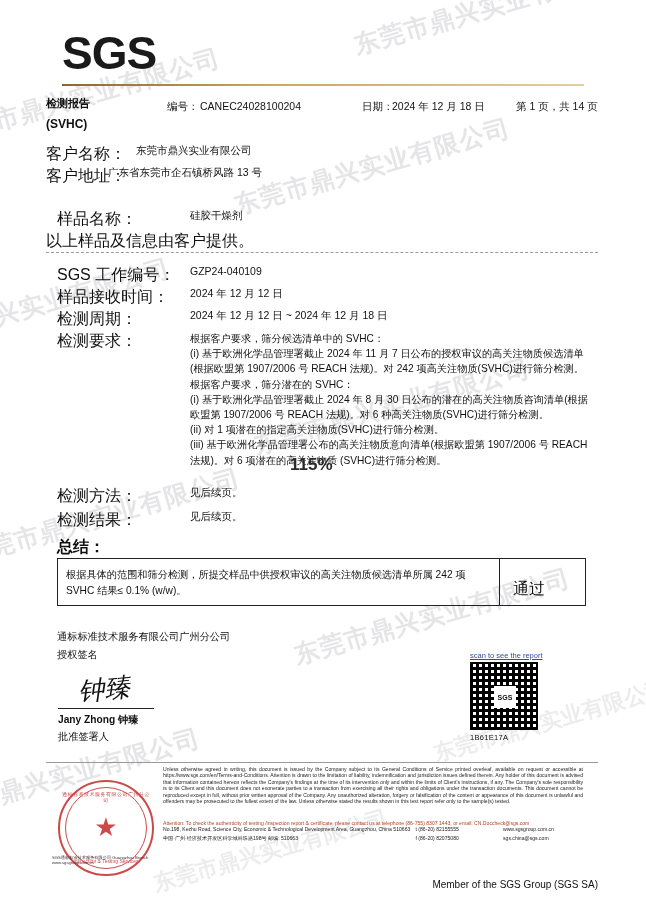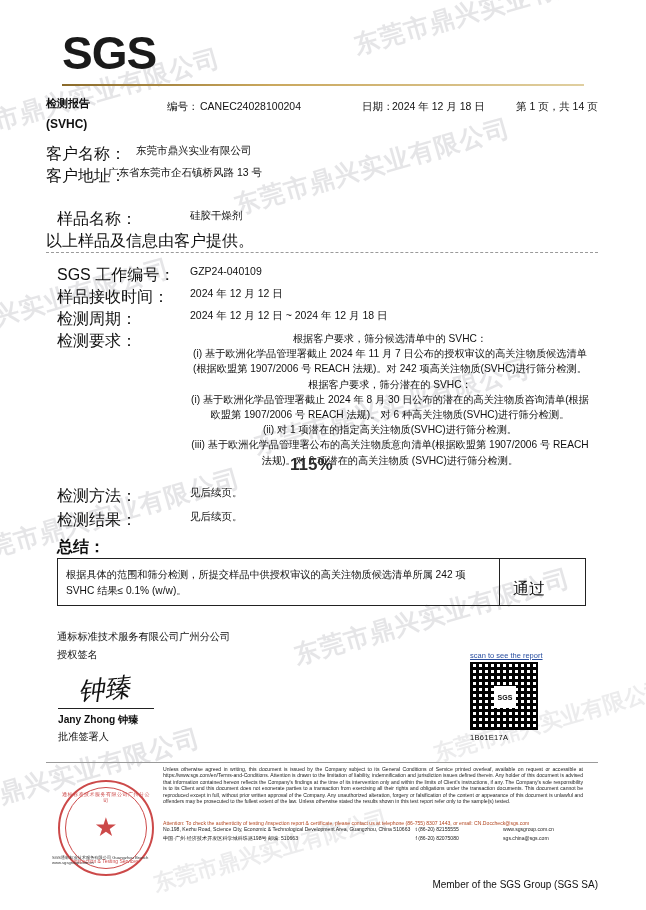--- a/index.html
+++ b/index.html
@@ -100,21 +100,20 @@
     border-top: 1px dashed #9a9a9a;
   }
   .req-block {
     position: absolute;
     left: 190px;
     top: 331px;
     width: 400px;
     font-size: 10.2px;
     line-height: 15.2px;
     color: #111;
-    text-align: center;
   }
   .req-block p { margin: 0; }
   
   .concl-box {
     position: absolute;
     left: 57px;
     top: 558px;
     width: 529px;
     height: 48px;
     border: 1px solid #222;

